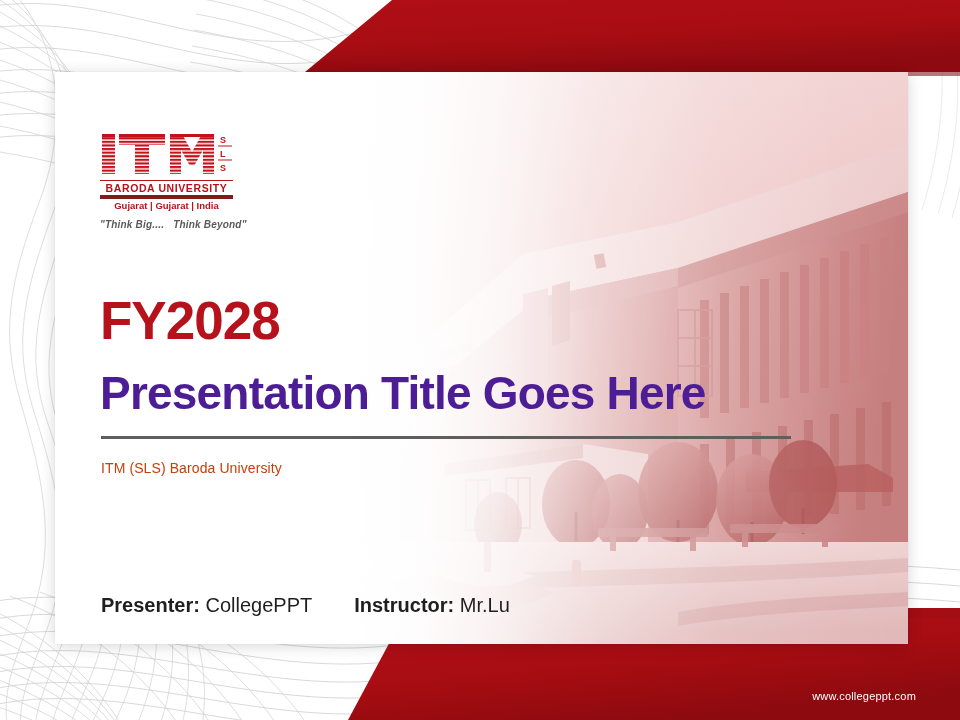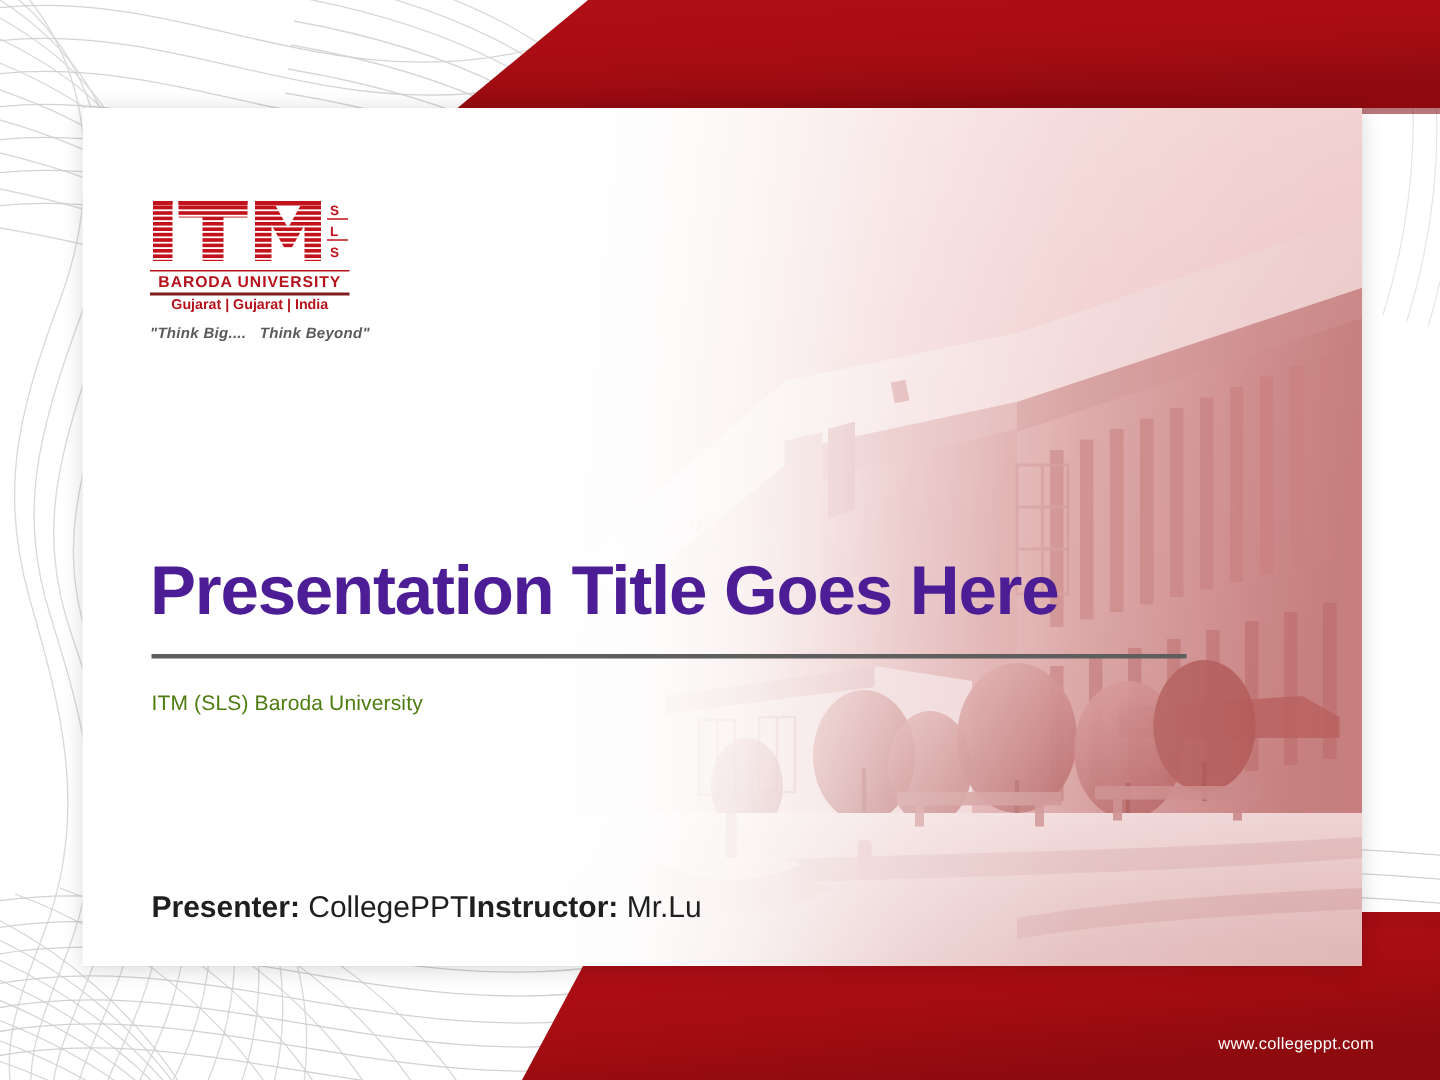--- a/index.html
+++ b/index.html
@@ -107,21 +107,21 @@
   .logo-mark svg { display: block; }
   .logo-uni {
     margin-top: 2px;
     width: 133px;
     text-align: center;
     font-size: 10.5px;
     font-weight: bold;
     letter-spacing: 0.6px;
     color: #b5121b;
     border-top: 1px solid #b5121b;
-    border-bottom: 2px solid #7f1d1d;
+    border-bottom: 4px solid #7f1d1d;
     padding: 1px 0 1px 0;
     line-height: 1.15;
   }
   .logo-loc {
     width: 133px;
     text-align: center;
     font-size: 9.5px;
     font-weight: bold;
     color: #b5121b;
     line-height: 1.3;
@@ -166,31 +166,32 @@
     top: 364px;
     width: 690px;
     height: 3px;
     background: #5e5e5e;
   }
   .subtitle {
     position: absolute;
     left: 46px;
     top: 388px;
     font-size: 14px;
-    color: #4d7c0f;
+    color: #c2410c;
     letter-spacing: 0.1px;
   }
 
   
   .meta-row {
     position: absolute;
     left: 46px;
     top: 522px;
     display: flex;
     align-items: baseline;
+    gap: 42px;
     white-space: nowrap;
   }
   .meta-item {
     font-size: 20px;
     color: #1f1f1f;
     white-space: nowrap;
   }
   .meta-label { font-weight: bold; }
   .meta-value { font-weight: normal; }
 
@@ -489,20 +490,21 @@
               <line x1="118" y1="16" x2="132" y2="16"></line>
               <line x1="118" y1="30" x2="132" y2="30"></line>
             </g>
           </svg>
         </div>
         <div class="logo-uni">BARODA UNIVERSITY</div>
         <div class="logo-loc">Gujarat | Gujarat | India</div>
         <div class="logo-tag">"Think Big....   Think Beyond"</div>
       </div>
 
+      <div class="fy">FY2028</div>
       <div class="headline">Presentation Title Goes Here</div>
       <div class="rule"></div>
       <div class="subtitle">ITM (SLS) Baroda University</div>
 
       <div class="meta-row">
         <div class="meta-item">
           <span class="meta-label">Presenter:</span>
           <span class="meta-value">CollegePPT</span>
         </div>
         <div class="meta-item">

